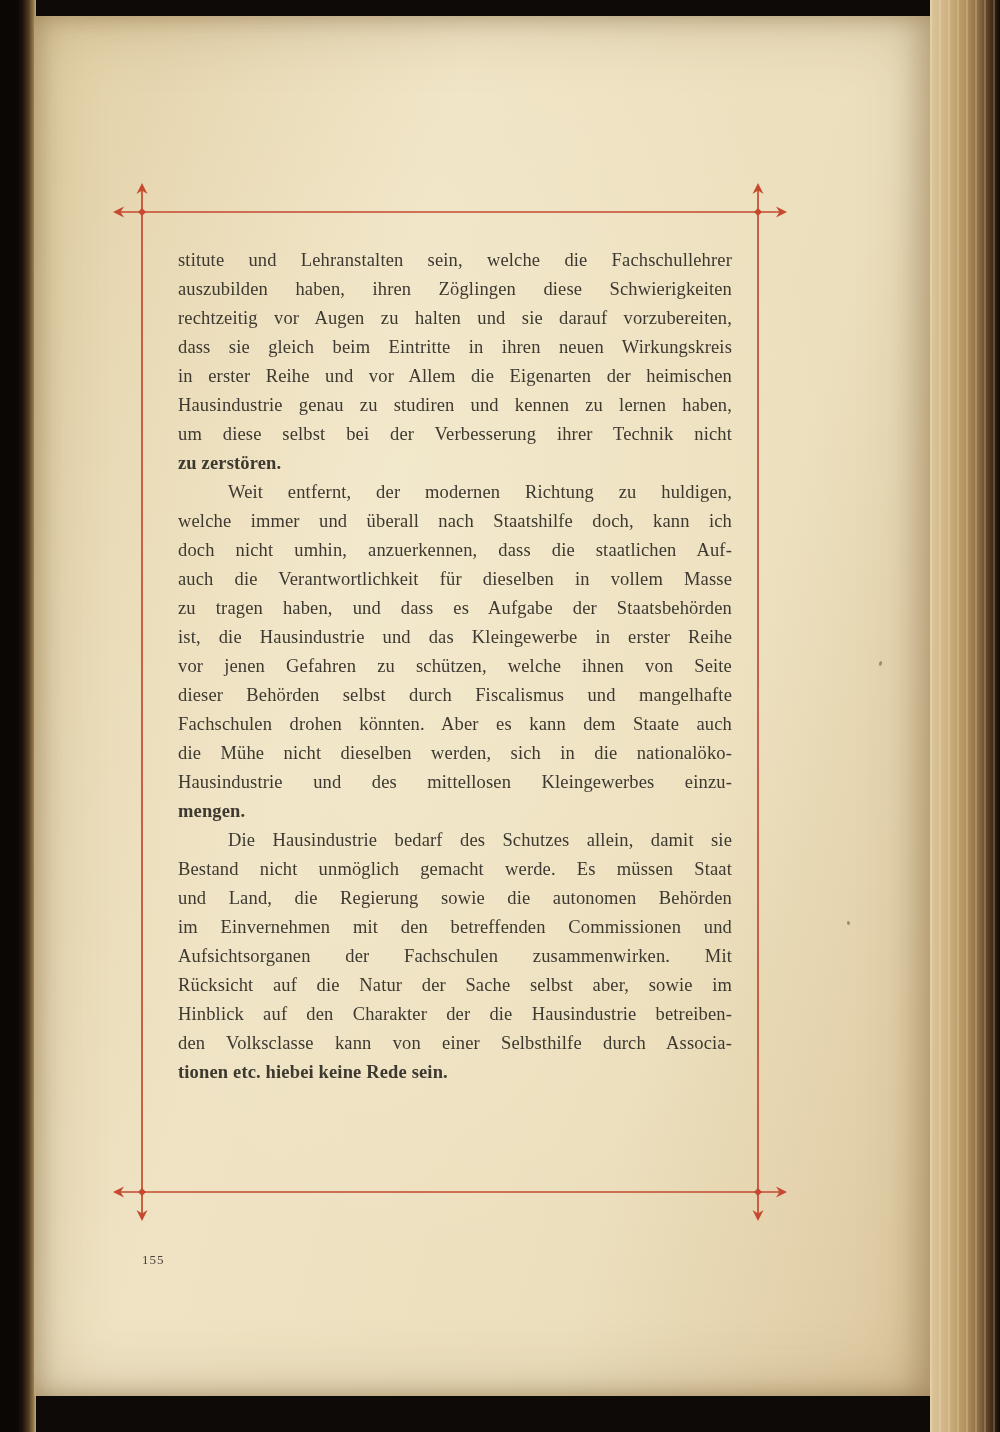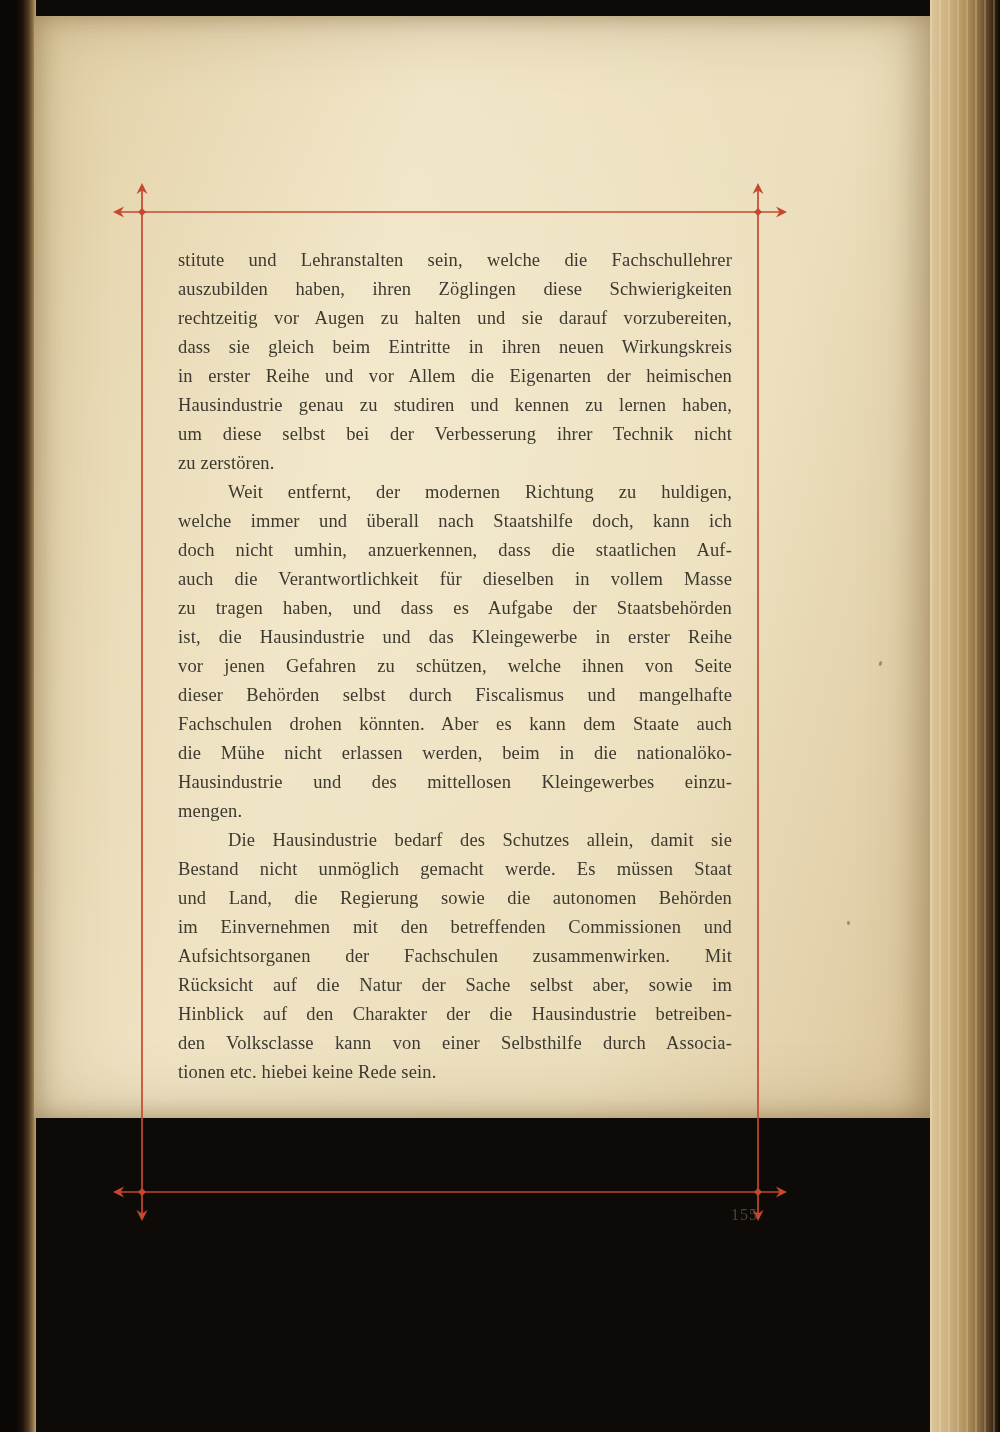--- a/index.html
+++ b/index.html
@@ -16,21 +16,21 @@
     font-family:"Liberation Serif","DejaVu Serif",serif;
   }
   .scan{position:absolute;inset:0;}
   
   .spine{
     position:absolute;left:0;top:0;width:36px;height:1432px;
     background:linear-gradient(90deg,#0b0705 0%,#0b0705 45%,#1c120a 62%,#553c22 80%,#96794e 93%,#c3a878 100%);
   }
   
   .page{
-    position:absolute;left:34px;top:16px;width:896px;height:1102px;
+    position:absolute;left:34px;top:16px;width:896px;height:1380px;
     background:
       radial-gradient(ellipse at 45% 40%, rgba(255,250,230,0.25), rgba(0,0,0,0) 60%),
       linear-gradient(105deg,#e2d0a6 0%,#efe3c4 35%,#ecdfbd 70%,#dcc79e 100%);
     box-shadow:inset 0 0 70px rgba(110,80,35,0.28), inset -14px 0 24px rgba(110,80,35,0.25), inset 10px 0 18px rgba(110,80,35,0.22);
   }
   
   .edges{
     position:absolute;left:930px;top:0;width:70px;height:1432px;
     background:
       repeating-linear-gradient(90deg, rgba(255,240,200,0.22) 0 2px, rgba(0,0,0,0) 2px 9px),
@@ -50,27 +50,27 @@
     font-size:18.5px;line-height:29px;
     letter-spacing:0.15px;
   }
   .para{margin:0;}
   .line{
     height:29px;
     text-align:justify;
     text-align-last:justify;
     white-space:normal;
   }
-  .line.last{text-align-last:left;}
+  .line.last{text-align-last:left;font-weight:bold;}
   .line.indent{text-indent:50px;}
   .pagenum{
-    position:absolute;left:108px;top:1190px;width:616px;
-    text-align:right;
+    position:absolute;left:108px;top:1236px;width:616px;
+    text-align:left;
     color:#4a443c;
-    font-size:16px;letter-spacing:1px;
+    font-size:13px;letter-spacing:1px;
   }
   .speck{
     position:absolute;border-radius:50%;
     background:rgba(80,60,30,0.45);
   }
   .speck.s1{left:845px;top:645px;width:3px;height:5px;transform:rotate(20deg);}
   .speck.s2{left:813px;top:905px;width:3px;height:4px;transform:rotate(-15deg);}
 </style>
 </head>
 <body>
@@ -116,21 +116,21 @@
         <div class="para">
           <div class="line indent">Weit entfernt, der modernen Richtung zu huldigen,</div>
           <div class="line">welche immer und überall nach Staatshilfe doch, kann ich</div>
           <div class="line">doch nicht umhin, anzuerkennen, dass die staatlichen Auf-</div>
           <div class="line">auch die Verantwortlichkeit für dieselben in vollem Masse</div>
           <div class="line">zu tragen haben, und dass es Aufgabe der Staatsbehörden</div>
           <div class="line">ist, die Hausindustrie und das Kleingewerbe in erster Reihe</div>
           <div class="line">vor jenen Gefahren zu schützen, welche ihnen von Seite</div>
           <div class="line">dieser Behörden selbst durch Fiscalismus und mangelhafte</div>
           <div class="line">Fachschulen drohen könnten. Aber es kann dem Staate auch</div>
-          <div class="line">die Mühe nicht erlassen werden, beim in die nationalöko-</div>
+          <div class="line">die Mühe nicht dieselben werden, sich in die nationalöko-</div>
           <div class="line">Hausindustrie und des mittellosen Kleingewerbes einzu-</div>
           <div class="line last">mengen.</div>
         </div>
         <div class="para">
           <div class="line indent">Die Hausindustrie bedarf des Schutzes allein, damit sie</div>
           <div class="line">Bestand nicht unmöglich gemacht werde. Es müssen Staat</div>
           <div class="line">und Land, die Regierung sowie die autonomen Behörden</div>
           <div class="line">im Einvernehmen mit den betreffenden Commissionen und</div>
           <div class="line">Aufsichtsorganen der Fachschulen zusammenwirken. Mit</div>
           <div class="line">Rücksicht auf die Natur der Sache selbst aber, sowie im</div>

